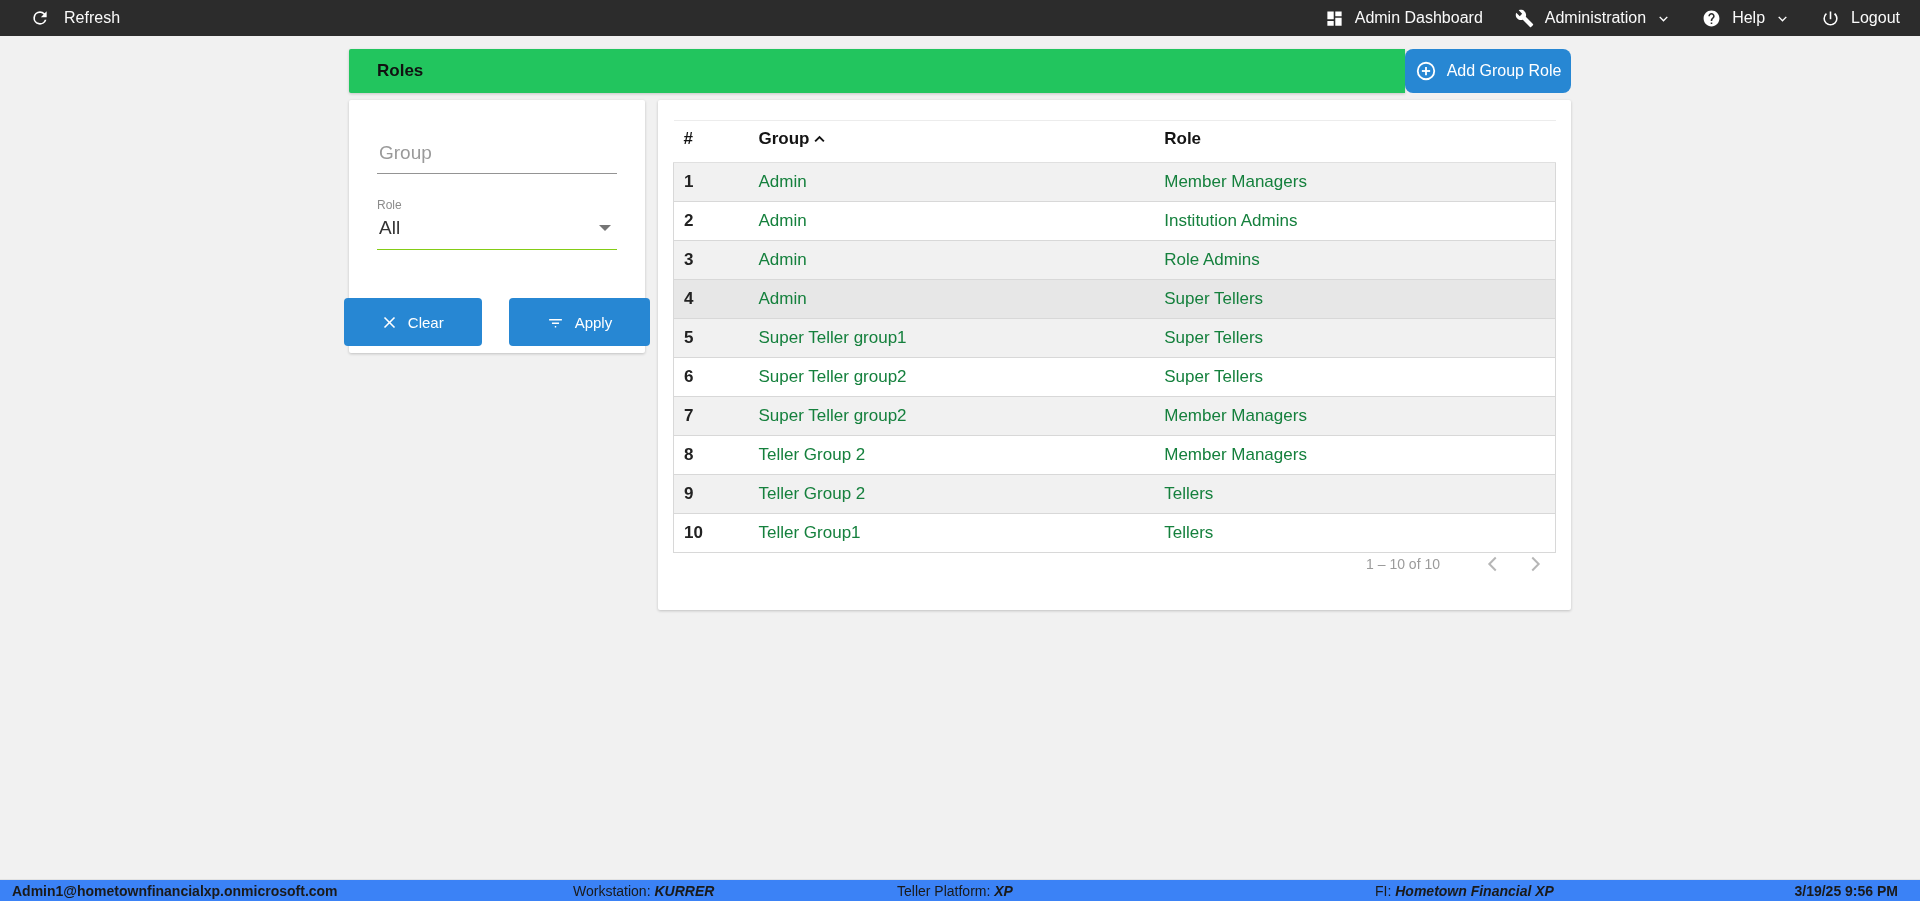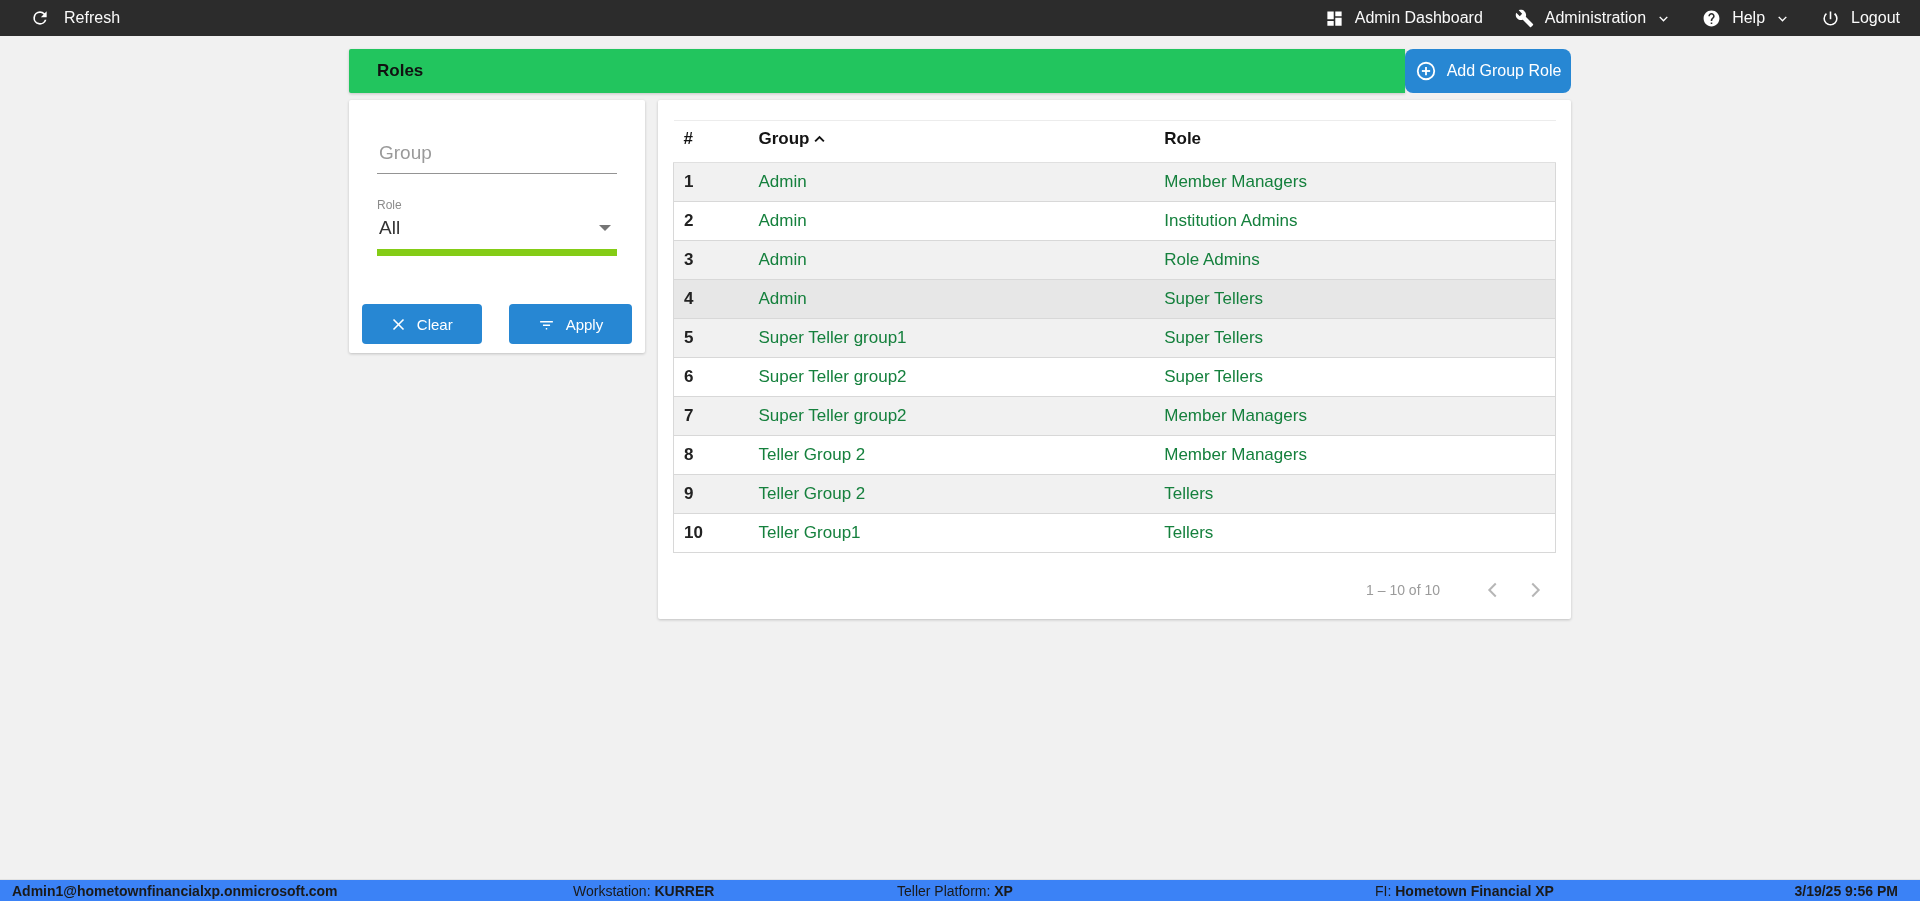--- a/index.html
+++ b/index.html
@@ -48,33 +48,33 @@
   .group-input {
     width:100%; border:none; border-bottom:1px solid #949494;
     font-size:19px; padding:4px 2px 9px; color:#444; background:transparent;
     font-family:"Liberation Sans", sans-serif; outline:none;
   }
   .group-input::placeholder { color:#9a9a9a; }
   .role-field { margin-top:24px; cursor:pointer; }
   .role-label { font-size:12px; color:#8b8b8b; display:block; }
   .role-value-row {
     display:flex; align-items:center; justify-content:space-between;
-    border-bottom:7px solid #84cc16; padding:5px 2px 10px;
+    border-bottom:1px solid #84cc16; padding:5px 2px 10px;
   }
   .role-value { font-size:19px; color:#333; }
   .dd-arrow {
     width:0; height:0; border-left:6px solid transparent; border-right:6px solid transparent;
     border-top:6px solid #757575; margin-right:4px;
   }
   .filter-buttons { display:flex; justify-content:center; gap:27px; margin-top:48px; }
   .btn {
-    height:40px; border:none; border-radius:4px; cursor:pointer;
+    height:48px; border:none; border-radius:4px; cursor:pointer;
     background:#2787d3; color:#fff; font-size:15px;
     font-family:"Liberation Sans", sans-serif;
-    display:flex; align-items:center; gap:11px; padding:0 29px;
+    display:flex; align-items:center; gap:11px; padding:0 38px;
   }
 
   
   .table-card {
     flex:1; min-height:510px; background:#fff; border-radius:2px;
     box-shadow:0 1px 3px rgba(0,0,0,.2); padding:20px 15px 18px;
     display:flex; flex-direction:column;
   }
   table { width:100%; border-collapse:collapse; }
   thead th {
@@ -89,37 +89,37 @@
     border-bottom:1px solid #d8d8d8; height:38px;
   }
   tbody td:first-child { border-left:1px solid #d8d8d8; font-weight:bold; color:#222; }
   tbody td:last-child { border-right:1px solid #d8d8d8; }
   tbody tr:nth-child(odd) { background:#f1f1f1; }
   tbody tr:nth-child(even) { background:#ffffff; }
   tbody tr.highlighted { background:#e7e7e7; }
 
   .pagination {
     display:flex; align-items:center; justify-content:flex-end;
-    margin-top:26px; padding-right:10px; color:#9b9b9b; font-size:14px;
+    padding-right:10px; color:#9b9b9b; font-size:14px;
   }
   .page-nav { display:flex; align-items:center; gap:20px; margin-left:42px; }
   .page-chevron { cursor:pointer; display:block; }
 
   
   .statusbar {
     position:absolute; left:0; bottom:0; width:1920px; height:22px;
     background:#3b82f6; border-top:1px solid #e2e2e2; font-size:14px; color:#1a1a1a;
   }
   .sb-item { position:absolute; top:50%; transform:translateY(-50%); white-space:nowrap; }
   .sb-user { left:12px; font-weight:bold; }
   .sb-workstation { left:573px; }
   .sb-platform { left:897px; }
   .sb-fi { left:1375px; }
   .sb-date { right:22px; font-weight:bold; }
-  .sb-val { font-weight:bold; }
+  .sb-val { font-weight:bold;font-style:italic; }
 </style>
 </head>
 <body>
 
 <div class="topbar">
   <div class="topbar-left">
     <span>
       <svg class="icon-svg" width="20" height="20" viewBox="0 0 24 24">
         <path fill="#ffffff" d="M17.65 6.35A7.96 7.96 0 0 0 12 4a8 8 0 1 0 7.73 10h-2.08A6 6 0 1 1 12 6c1.66 0 3.14.69 4.22 1.78L13 11h7V4l-2.35 2.35z"></path>
       </svg>

